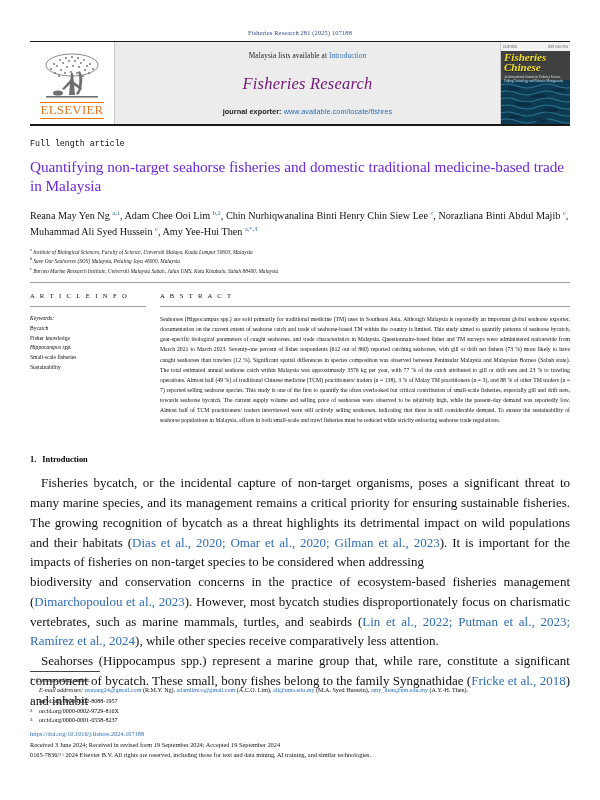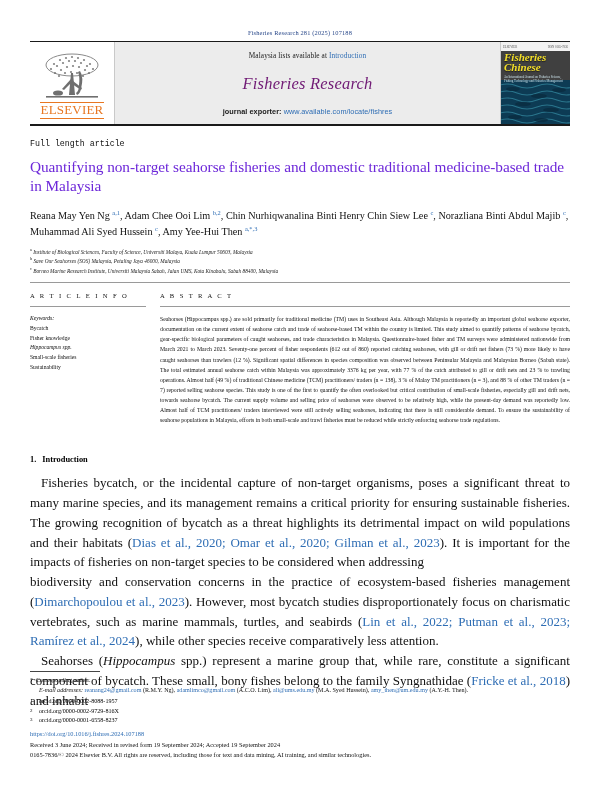--- a/index.html
+++ b/index.html
@@ -141,21 +141,21 @@
     font-size: 8.4px; margin: 0 0 9px 0; font-weight: bold;
     font-family: "Liberation Serif", serif;
   }
   h2.secnum .num { margin-right: 6px; font-weight: bold; }
   p.body {
     font-size: 13px; line-height: 1.52; text-align: justify;
     margin: 0 0 0 0; text-indent: 11px; color: #111;
   }
   p.body + p.body { margin-top: 0; }
   .cit { color: #2e6db4; }
-  .ital { font-style: italic; }
+  .ital { }
 
   
   .footnotes {
     position: absolute; left: 30px; bottom: 74px; width: 270px;
   }
   .fn-rule { border-top: 0.7px solid #444; width: 70px; margin-bottom: 4px; }
   .fn { font-size: 6.1px; line-height: 1.62; color: #111; }
   .fn .star { margin-right: 3px; }
   .fn-em { font-style: italic; }
   .fn-wide { width: 545px; }

